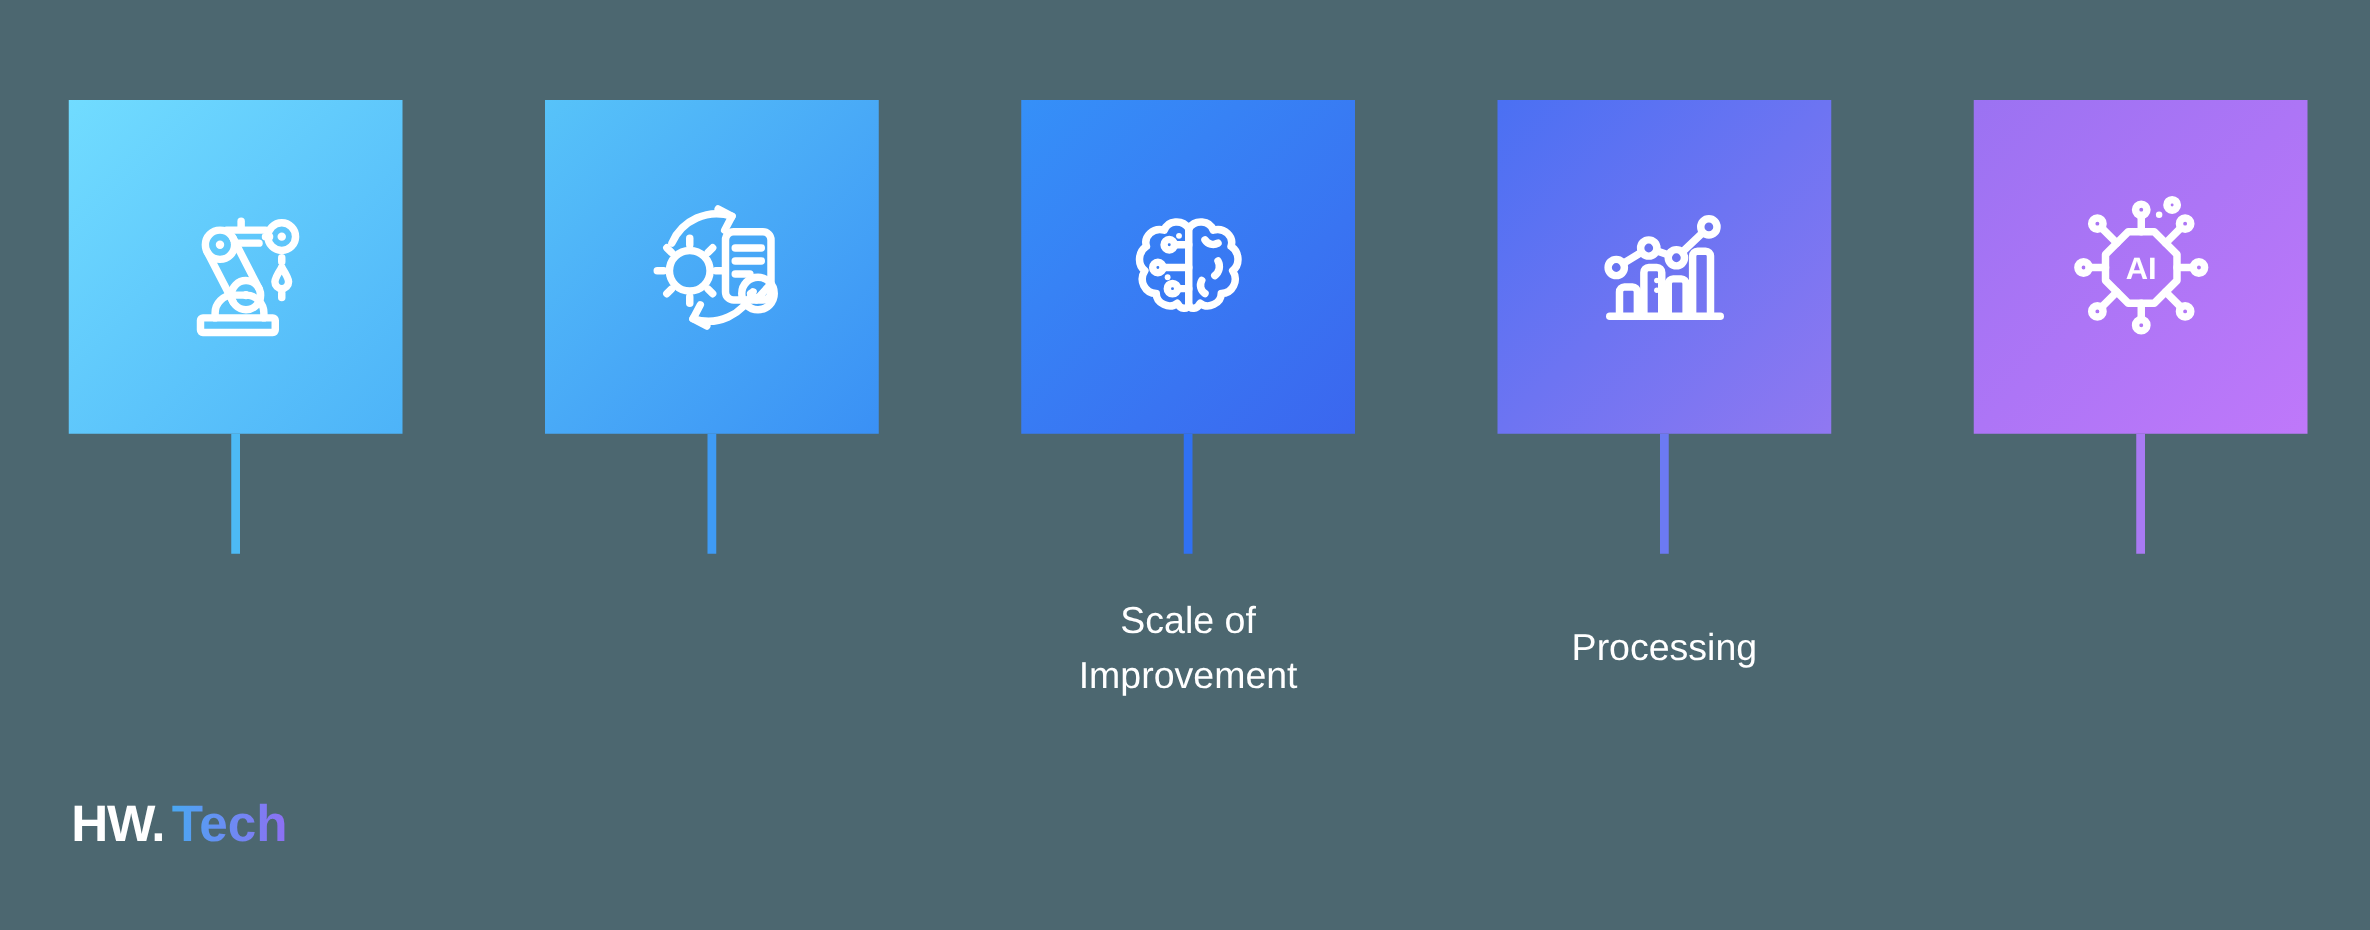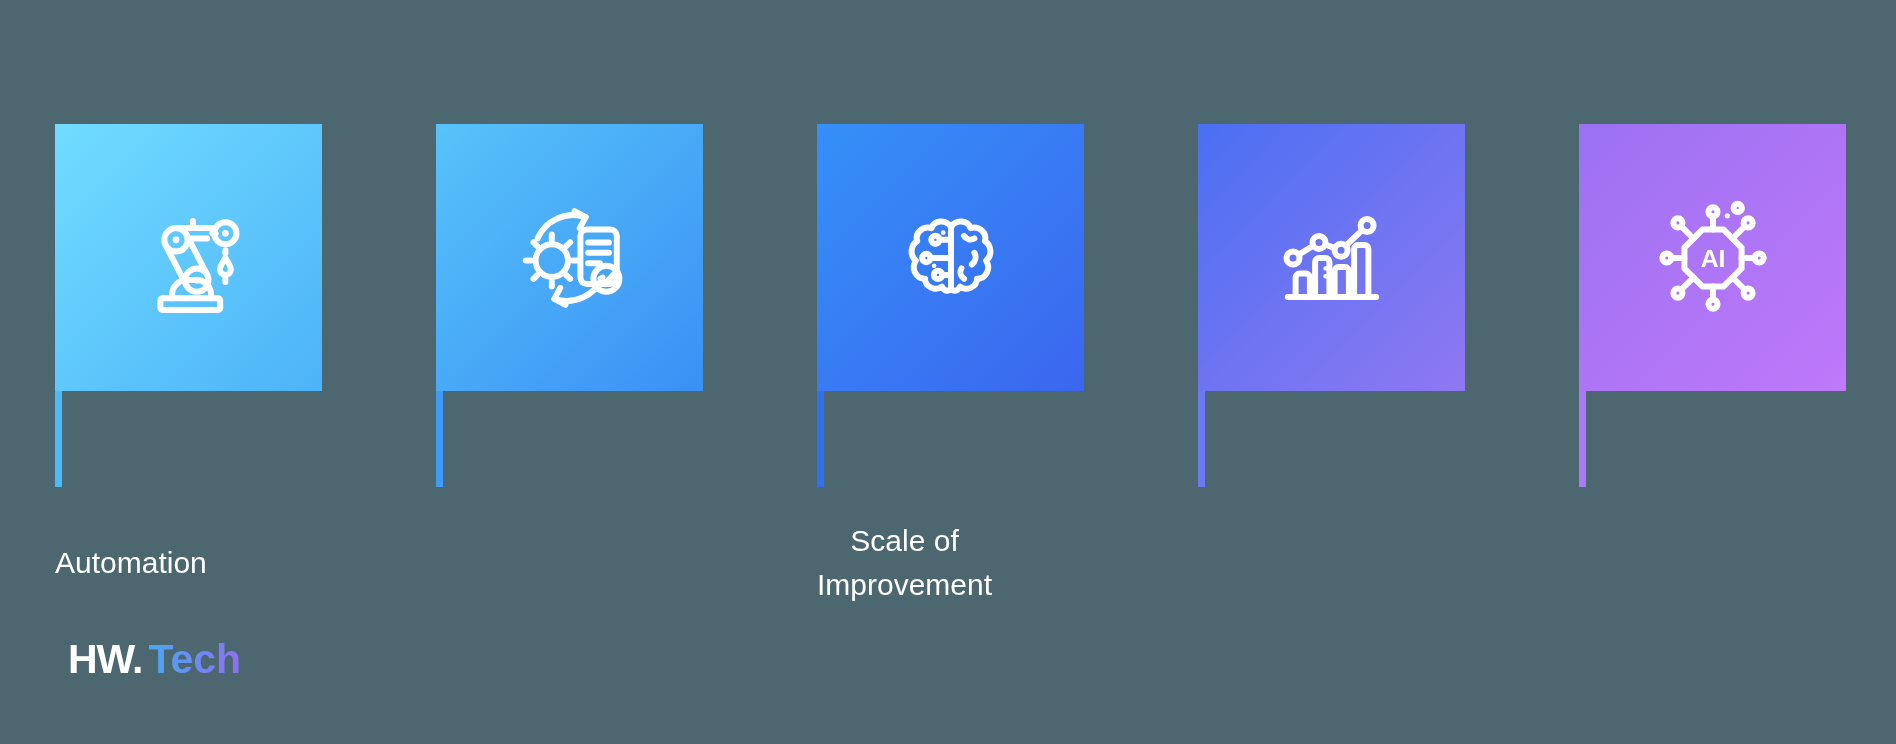--- a/index.html
+++ b/index.html
@@ -1,25 +1,25 @@
 <!DOCTYPE html>
 <html><head>
 <meta charset="utf-8">
 <style>
   html,body{margin:0;padding:0;}
   body{font-family:"Liberation Sans", sans-serif;}
   .stage{position:relative;width:1896px;height:744px;overflow:hidden;background:#4C6770;}
   .row{position:absolute;left:55px;top:80px;display:flex;gap:114px;}
-  .col{width:267px;display:flex;flex-direction:column;align-items:flex-start;margin-top:44px;}
+  .col{width:267px;display:flex;flex-direction:column;align-items:center;}
   .square{width:267px;height:267px;display:flex;align-items:center;justify-content:center;}
   .square svg{width:130px;height:130px;}
   .connector{width:7px;height:96px;}
   .label{margin-top:30px;height:92px;display:flex;flex-direction:column;align-items:center;justify-content:center;
          color:#FFFFFF;font-size:30px;line-height:44px;font-weight:500;white-space:nowrap;text-align:center;}
-  .logo{position:absolute;left:68px;top:637px;font-size:41px;line-height:44px;display:flex;align-items:baseline;}
+  .logo{position:absolute;left:57px;top:637px;font-size:41px;line-height:44px;display:flex;align-items:baseline;}
   .logo .brand{color:#FFFFFF;font-weight:800;letter-spacing:-1px;}
   .logo .suffix{margin-left:6px;font-weight:700;color:#6F8CF2;
                 -webkit-background-clip:text;background-clip:text;}
   .logo .suffix.grad{color:transparent;}
   
   .ic *{fill:none;stroke:#FFFFFF;stroke-width:4.6;stroke-linecap:round;stroke-linejoin:round;}
   .ic .fdot{fill:#FFFFFF;stroke:none;}
   .ic text{fill:#FFFFFF;stroke:none;font-family:"Liberation Sans",sans-serif;}
 </style>
 </head>
@@ -44,24 +44,20 @@
           <line x1="68" y1="31" x2="70.5" y2="31"></line>
           <line x1="53" y1="21.5" x2="53" y2="25"></line>
           <circle cx="78" cy="31" r="8.5"></circle>
           <circle class="fdot" cx="78" cy="31" r="2.6"></circle>
           <path d="M78,44 v2.5"></path>
           <path d="M78,50 c2.6,4 4.2,6.4 4.2,8.8 a4.2,4.2 0 1 1 -8.4,0 c0,-2.4 1.6,-4.8 4.2,-8.8"></path>
           <line x1="78" y1="66" x2="78" y2="68.5"></line>
         </svg>
       </div>
       <div class="connector" style="background: rgb(77, 186, 245);"></div>
-      <div class="label">
-        <div>Automation</div>
-        <div></div>
-      </div>
     </div>
 
     <div class="col">
       <div class="square" style="background: linear-gradient(135deg, rgb(87, 195, 249), rgb(58, 144, 245));">
         <svg class="ic" viewBox="0 0 100 100">
           <path d="M25,35 A 30,30 0 0 1 62,18.5"></path>
           <path d="M62,18.5 l-8.5,-4.5 M62,18.5 l-4.5,8.5"></path>
           <path d="M75,65 A 30,30 0 0 1 38,81.5"></path>
           <path d="M38,81.5 l8.5,4.5 M38,81.5 l4.5,-8.5"></path>
           <circle cx="36" cy="52" r="12.5" stroke-width="7"></circle>
@@ -126,20 +122,21 @@
           <circle cx="40" cy="38" r="5"></circle>
           <circle cx="57" cy="44" r="5"></circle>
           <circle cx="77" cy="25" r="5"></circle>
           <line x1="24.7" y1="47.2" x2="35.3" y2="40.8"></line>
           <line x1="45.2" y1="39.8" x2="51.8" y2="42.2"></line>
           <line x1="61" y1="40.2" x2="73" y2="28.8"></line>
         </svg>
       </div>
       <div class="connector" style="background: rgb(108, 122, 242);"></div>
       <div class="label">
+        <div>Processing</div>
       </div>
     </div>
 
     <div class="col">
       <div class="square" style="background: linear-gradient(135deg, rgb(155, 114, 242), rgb(191, 120, 250));">
         <svg class="ic" viewBox="0 0 100 100">
           <path d="M42,28 H58 L72,42 V58 L58,72 H42 L28,58 V42 Z"></path>
           <text x="50" y="57" text-anchor="middle" font-size="19" font-weight="bold">AI</text>
           <line x1="35" y1="35" x2="26" y2="26"></line>
             <circle cx="23" cy="23" r="3.5"></circle>

